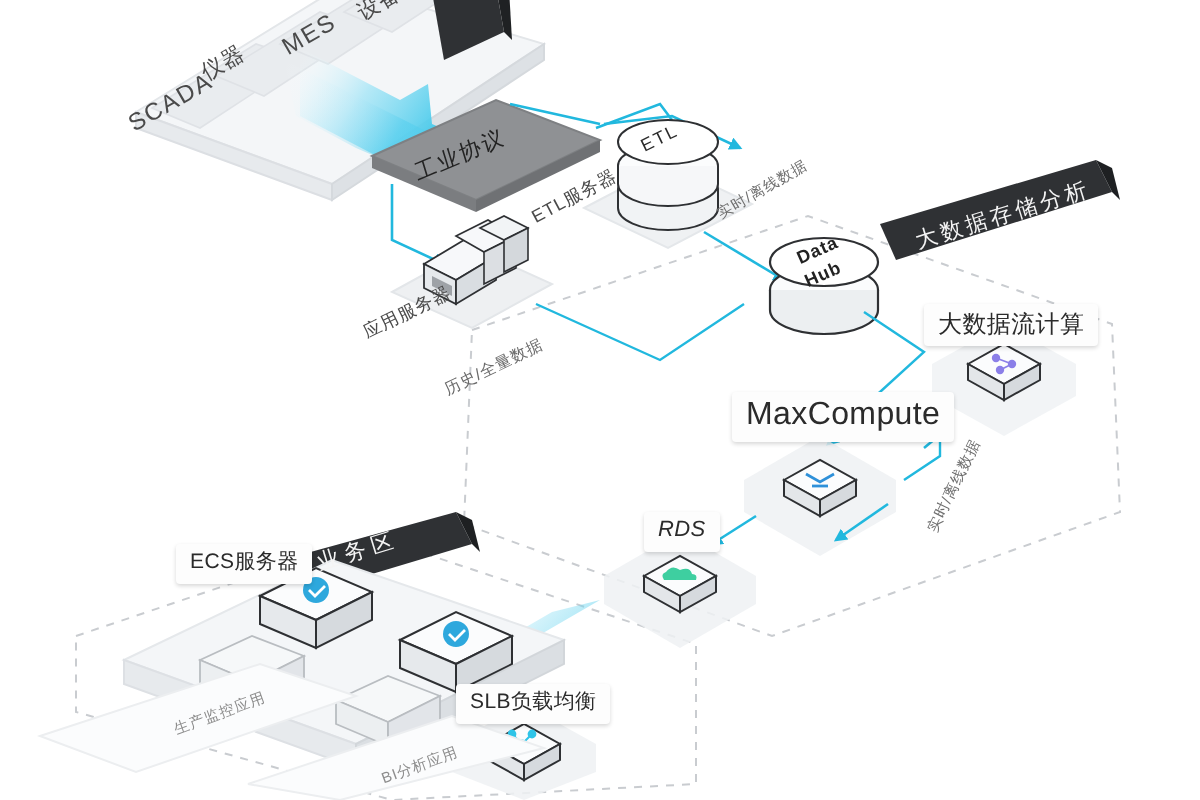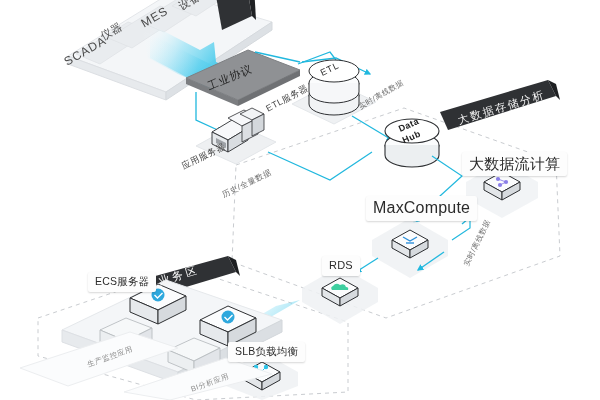--- a/index.html
+++ b/index.html
@@ -10,21 +10,21 @@
     position:relative;
   }
   #stage{position:absolute;inset:0;}
   svg#diagram{position:absolute;left:0;top:0;width:600px;height:400px;}
 
   
   .chip{
     position:absolute;
     background:#fdfdfd;
     color:#2b2b2b;
-    font-size:15px;
+    font-size:12px;
     line-height:1;
     padding:4px 7px 5px 7px;
     border-radius:2px;
     white-space:nowrap;
     box-shadow:0 1px 2px rgba(0,0,0,.16);
     letter-spacing:.2px;
   }
   
   .isotext{
     position:absolute;
@@ -255,21 +255,21 @@
   <div class="isotext" style="left:402px;top:132px;transform:rotate(-24deg);font-size:9px;color:#222;font-weight:bold;">Hub</div>
 
   <div class="isotext" style="left:456px;top:100px;transform:rotate(-17deg);font-size:11px;color:#f4f4f4;letter-spacing:2px;">大数据存储分析</div>
 
   <div class="chip" style="left:462px;top:152px;">大数据流计算</div>
 
   <div class="isotext" style="left:452px;top:238px;transform:rotate(-64deg);font-size:7.5px;color:#6f6f6f;">实时/离线数据</div>
 
   <div class="chip" style="left:366px;top:196px;font-size:16px;">MaxCompute</div>
 
-  <div class="chip" style="left:322px;top:256px;font-size:11px;">RDS</div>
+  <div class="chip" style="left:322px;top:256px;font-size:11px;font-style:italic;">RDS</div>
 
   <div class="isotext" style="left:158px;top:268px;transform:rotate(-17deg);font-size:11px;color:#f4f4f4;letter-spacing:3px;">业务区</div>
 
   <div class="chip" style="left:228px;top:342px;font-size:10.5px;">SLB负载均衡</div>
 
   <div class="chip" style="left:88px;top:272px;font-size:10.5px;">ECS服务器</div>
 
   <div class="isotext" style="left:86px;top:352px;transform:rotate(-20deg);font-size:7.5px;color:#8d8d8d;">生产监控应用</div>
   <div class="isotext" style="left:190px;top:378px;transform:rotate(-20deg);font-size:7.5px;color:#8d8d8d;">BI分析应用</div>
 

